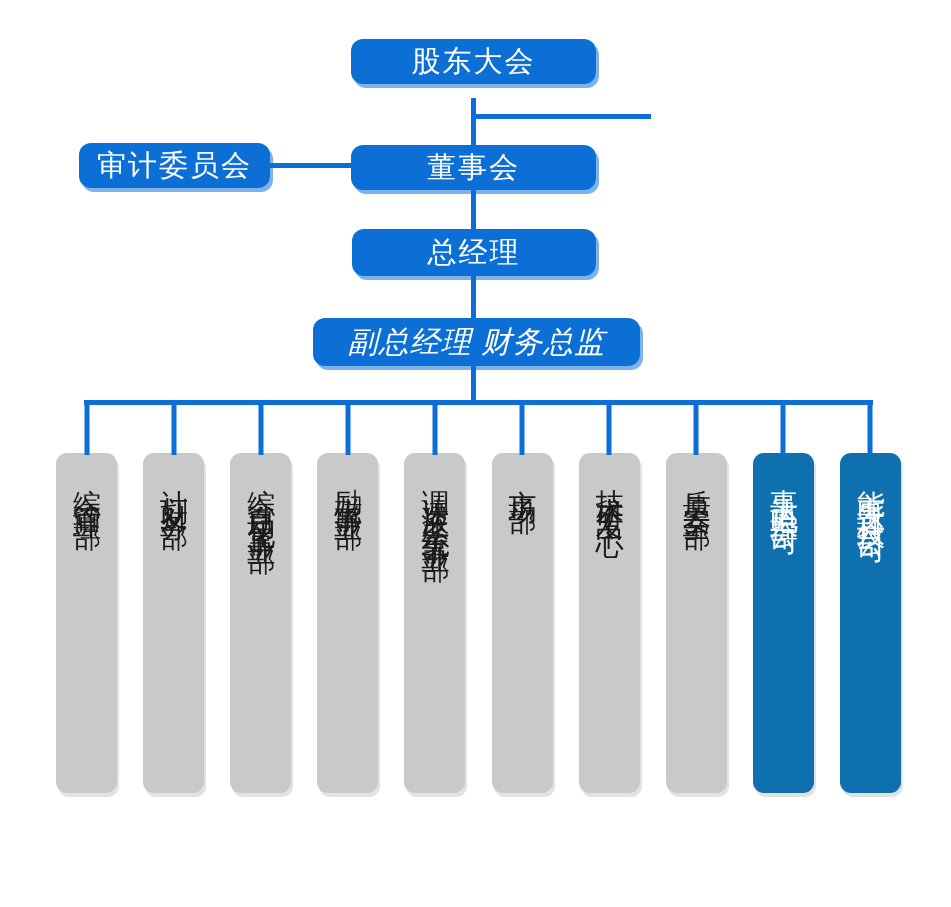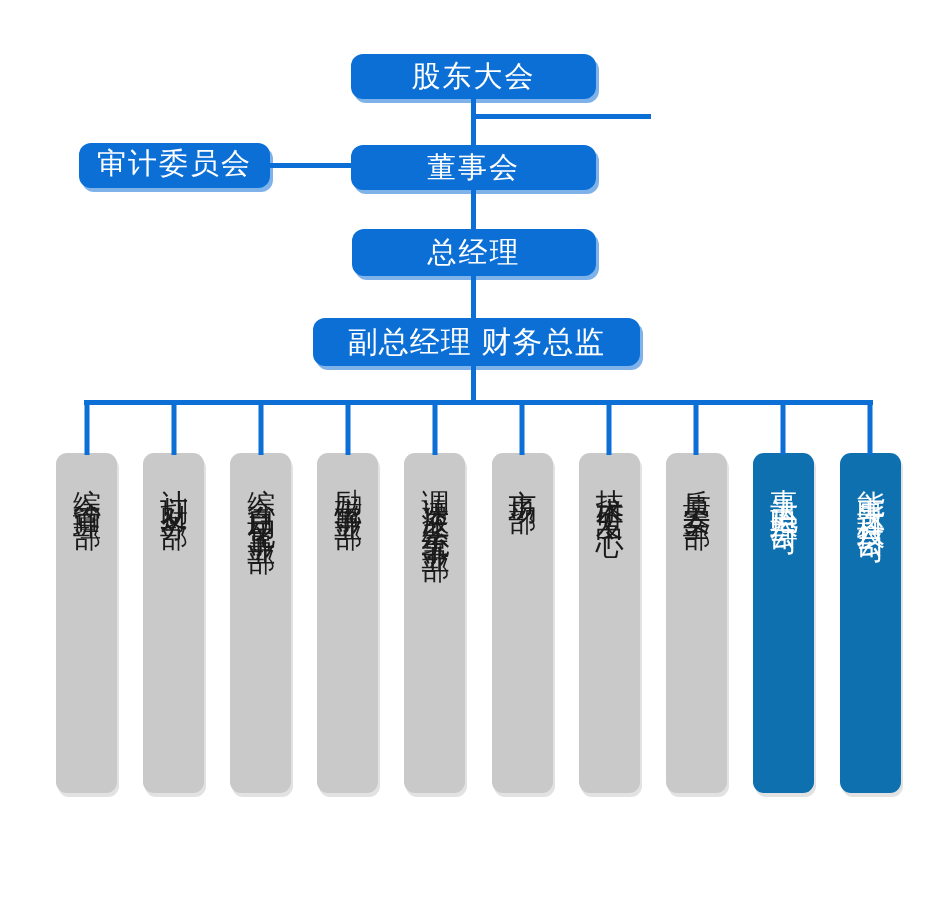--- a/index.html
+++ b/index.html
@@ -23,26 +23,26 @@
     justify-content: center;
     background: var(--primary-blue, #0b6fd6);
     color: var(--box-text, #ffffff);
     border-radius: 12px;
     box-shadow: 3px 4px 0 var(--primary-shadow, #7fb2e9);
     font-size: 29px;
     letter-spacing: 2px;
     white-space: nowrap;
     line-height: 1;
   }
-  #node-shareholders { left: 351px; top: 54px;  width: 245px; height: 45px; }
+  #node-shareholders { left: 351px; top: 39px;  width: 245px; height: 45px; }
   #node-supervisory  { left: 651px; top: 94px;  width: 189px; height: 46px; }
-  #node-audit        { left: 79px;  top: 143px; width: 191px; height: 45px; font-family: Liberation Mono, monospace; }
+  #node-audit        { left: 79px;  top: 143px; width: 191px; height: 45px; }
   #node-board        { left: 351px; top: 145px; width: 245px; height: 45px; }
   #node-gm           { left: 352px; top: 229px; width: 244px; height: 47px; }
-  #node-dgm          { left: 313px; top: 318px; width: 327px; height: 48px; font-size: 30px; letter-spacing: 1px; }
+  #node-dgm          { left: 313px; top: 318px; width: 327px; height: 48px; font-size: 30px; letter-spacing: 1px; font-style: italic; }
 
   
   .line {
     position: absolute;
     background: var(--line-blue, #0b6fd6);
   }
   #c-shareholders-board { left: 471px; top: 98px;  width: 5px;   height: 48px; }
   #c-to-supervisory     { left: 473px; top: 114px; width: 178px; height: 5px; }
   #c-audit-board        { left: 270px; top: 163px; width: 81px;  height: 5px; }
   #c-board-gm           { left: 471px; top: 189px; width: 5px;   height: 41px; }

